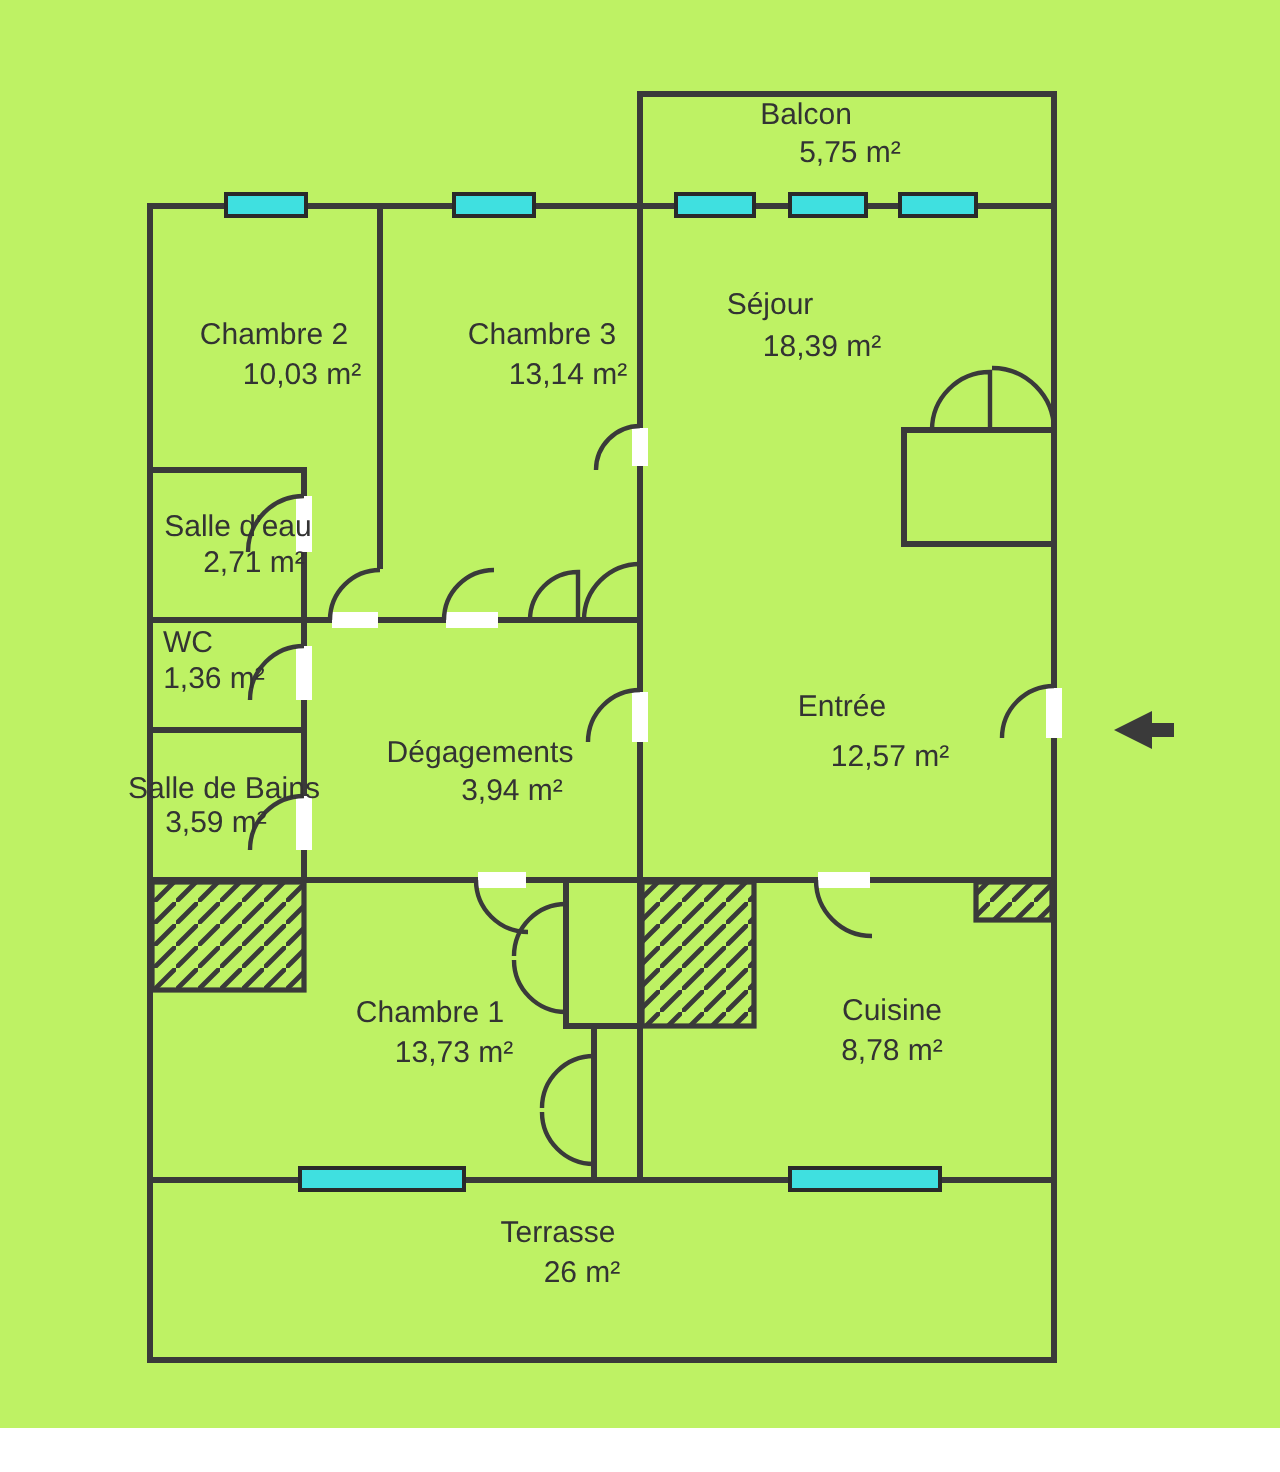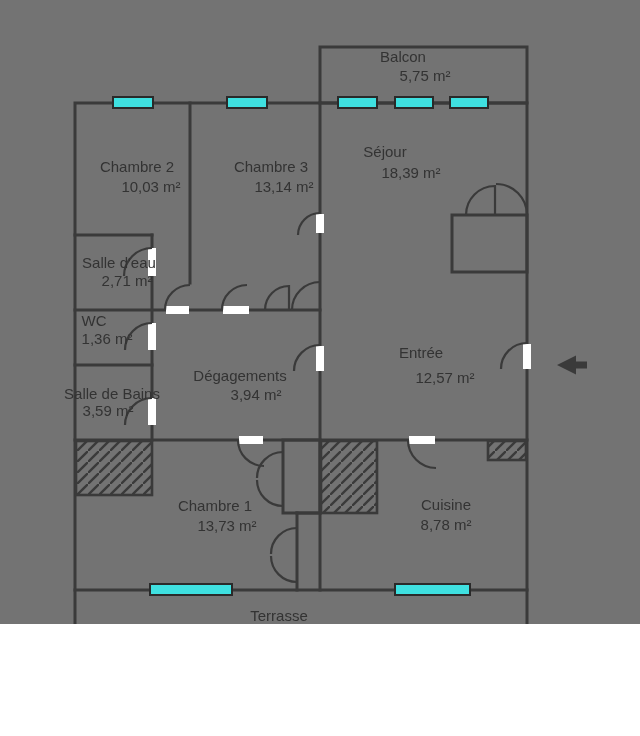--- a/index.html
+++ b/index.html
@@ -1,16 +1,16 @@
 <!DOCTYPE html>
 <html><head>
 <meta charset="utf-8">
 <style>
   html,body{margin:0;padding:0;background:#ffffff;}
-  .stage{position:relative;width:640px;height:624px;background:#737373;overflow:hidden;
+  .stage{position:relative;width:640px;height:714px;background:#bef264;overflow:hidden;
          font-family:"Liberation Sans", sans-serif;}
   svg{display:block;}
   text{font-family:"Liberation Sans", sans-serif;font-size:15px;fill:#333333;}
   .wall{stroke:#3a3a3a;stroke-width:3;fill:none;stroke-linecap:square;}
   .gap{fill:#ffffff;stroke:none;}
   .arc{stroke:#3a3a3a;stroke-width:2.2;fill:none;}
   .win{fill:#3fe0e0;stroke:#2a2a2a;stroke-width:2;}
   .hatch{fill:url(#hatchp);stroke:#3a3a3a;stroke-width:2.6;}
   .arrow{fill:#3a3a3a;stroke:none;}
 </style>

